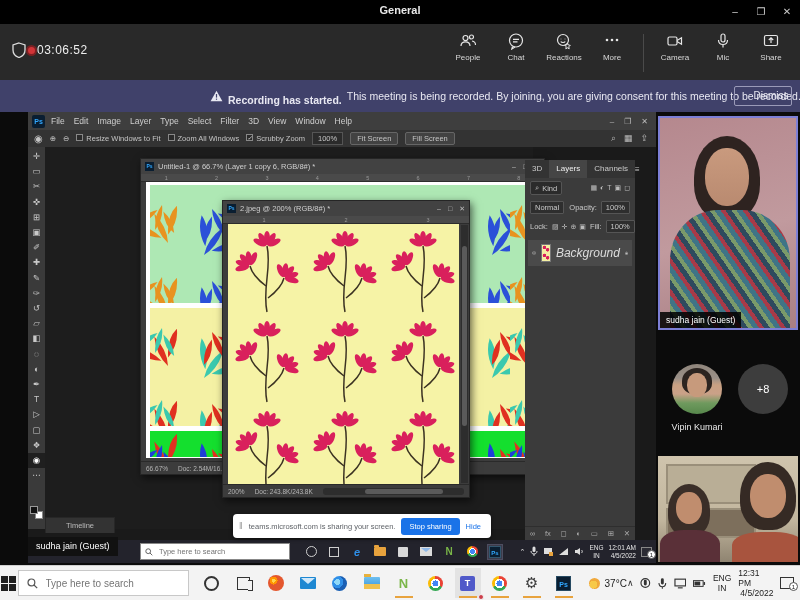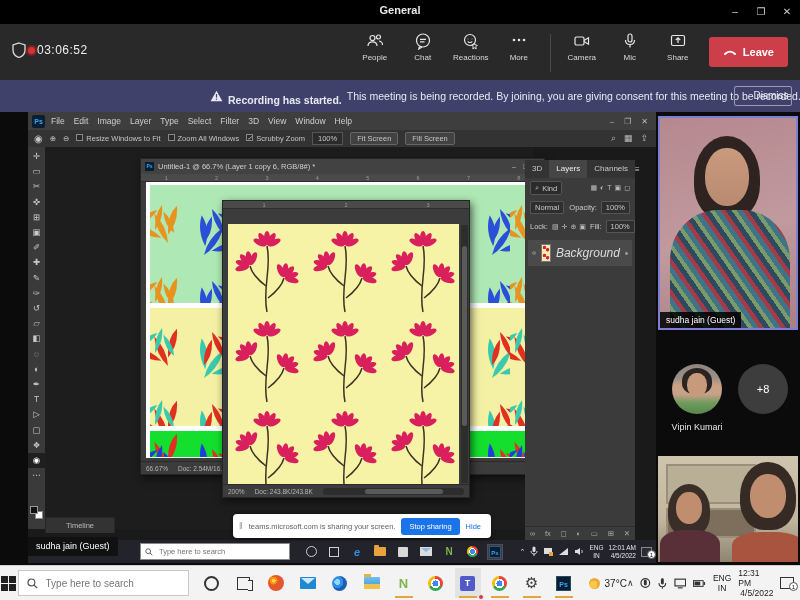--- a/index.html
+++ b/index.html
@@ -267,26 +267,20 @@
       </div>
       <div class="mbtn">
         <svg width="18" height="18" viewBox="0 0 18 18">
             <g fill="none" stroke="#e6e6e6" stroke-width="1.2">
               <rect x="2.5" y="3.5" width="13" height="10" rx="1.5"></rect>
               <path d="M9 11 V6 M6.8 8 L9 5.8 L11.2 8"></path>
             </g>
           </svg>
         <span class="lbl">Share</span>
       </div>
-      <div class="leave-btn">
-        <svg width="14" height="14" viewBox="0 0 14 14">
-            <path d="M2 9 C5 6 9 6 12 9" fill="none" stroke="#fff" stroke-width="2" stroke-linecap="round"></path>
-          </svg>
-        <span>Leave</span>
-      </div>
     </div>
   </div>
 
   <div class="abs banner">
     <div class="banner-inner">
       <svg width="13" height="12" viewBox="0 0 13 12">
           <path d="M6.5 0.8 L12.4 11.2 H0.6 Z" fill="#e8e8f2"></path>
           <rect x="5.9" y="4" width="1.2" height="3.6" fill="#40416a"></rect>
           <rect x="5.9" y="8.6" width="1.2" height="1.2" fill="#40416a"></rect>
         </svg>
@@ -448,20 +442,29 @@
           <rect width="387" height="26" fill="url(#p3)"></rect>
         </svg>
       </div>
       <div class="doc-status">
         <span>66.67%</span>
         <span>Doc: 2.54M/16.0M</span>
       </div>
     </div>
 
     <div class="abs doc doc2">
+      <div class="doc-title">
+        <span class="dico">Ps</span>
+        <span>2.jpeg @ 200% (RGB/8#) *</span>
+        <span class="doc-ctl">
+          <span>–</span>
+          <span>□</span>
+          <span>✕</span>
+        </span>
+      </div>
       <div class="ruler">
 
       <span>1</span>
           <span>2</span>
           <span>3</span>
         </div>
       <div class="canvas2">
         <svg width="231" height="260">
           <defs>
             <g id="cl" fill="#d9205c">

